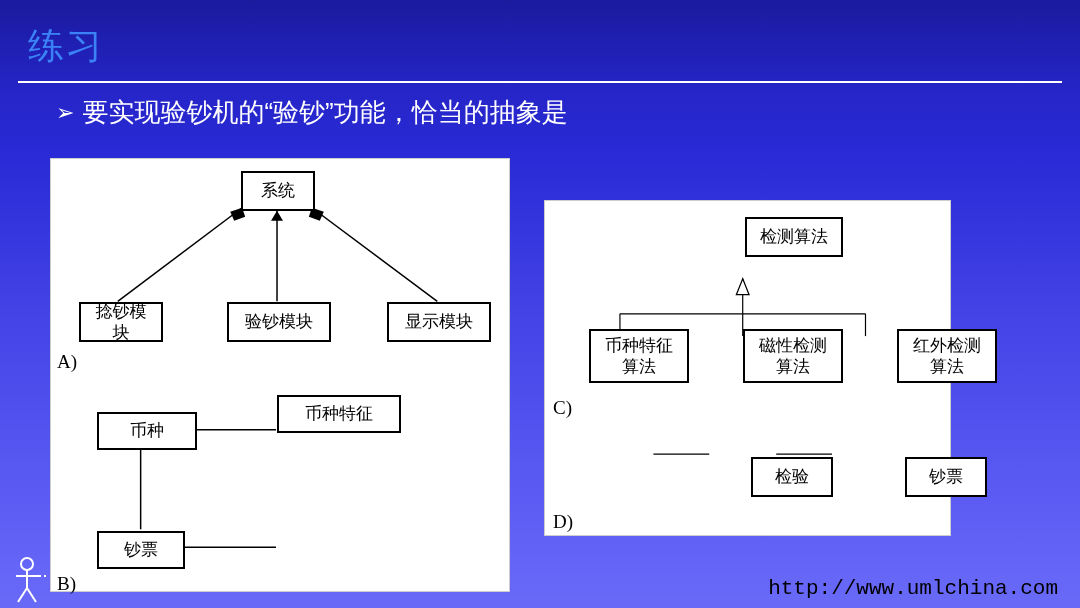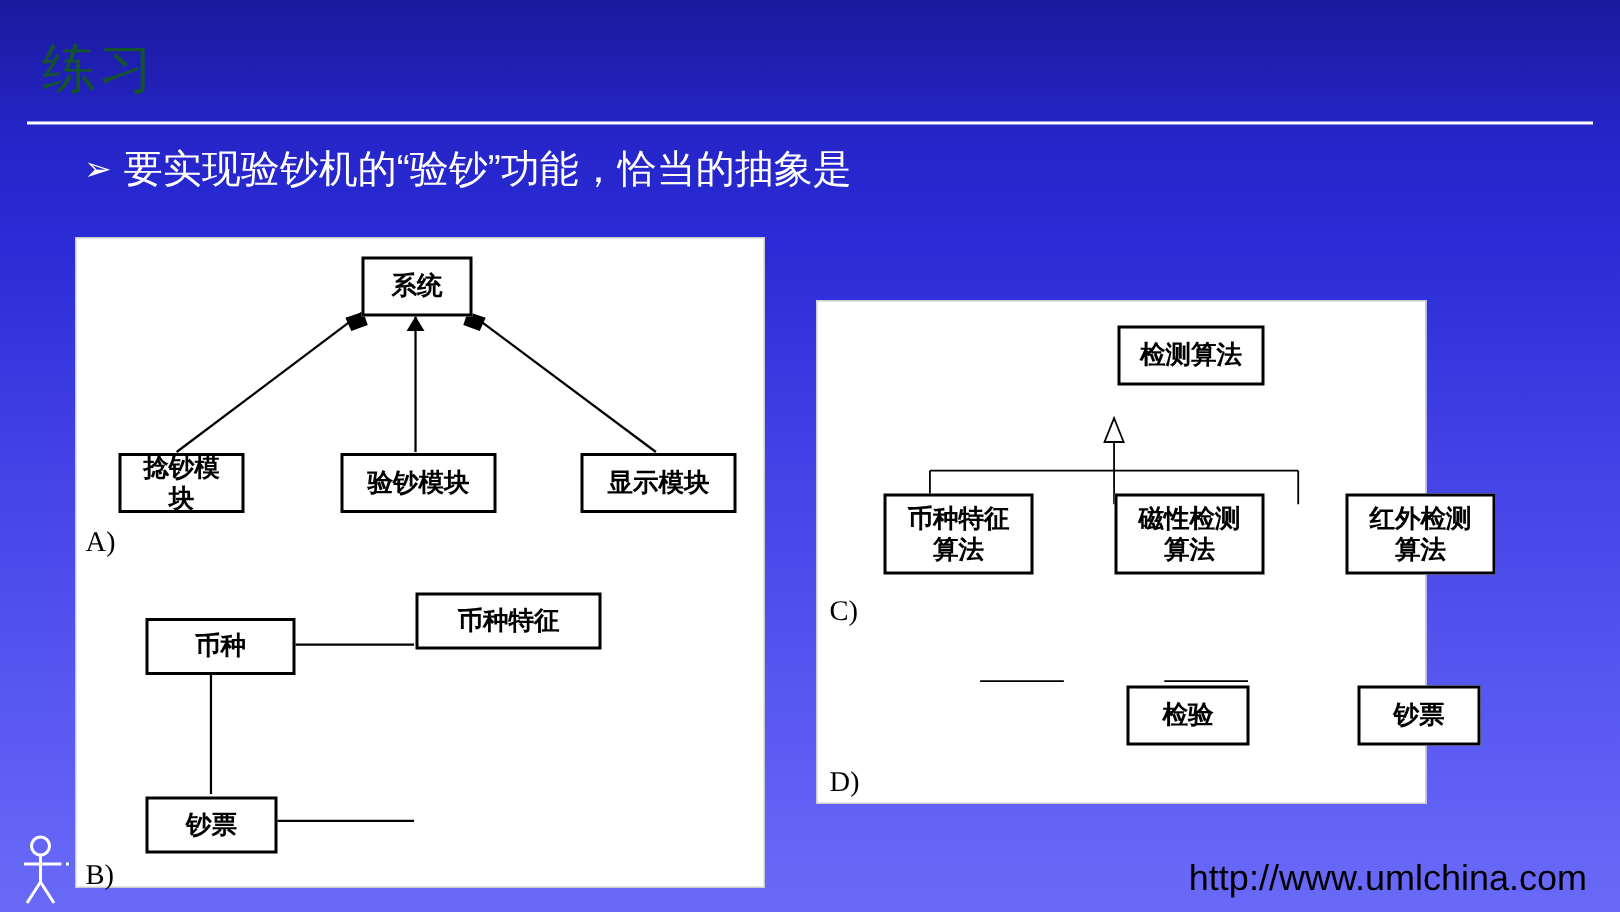--- a/index.html
+++ b/index.html
@@ -1,28 +1,28 @@
 <!DOCTYPE html>
 <html><head>
 <meta charset="utf-8">
 <style>
 *{box-sizing:border-box;margin:0;padding:0}
 body{width:1080px;height:608px;background:linear-gradient(180deg,#1a1a9e 0%,#2525c8 15%,#2a2ad6 25%,#3838e0 40%,#4646e8 55%,#5252ef 70%,#5e5ef5 85%,#6a6af8 100%);font-family:"Microsoft YaHei","SimSun",sans-serif;overflow:hidden;position:relative}
-.title{color:#14532d;font-size:36px;font-weight:400;padding:22px 0 10px 28px;letter-spacing:2px}
+.title{color:#3b82f6;font-size:36px;font-weight:400;padding:22px 0 10px 28px;letter-spacing:2px}
 .hr{height:2px;background:#fff;margin:0 18px}
 .bullet{color:#fff;font-size:26px;padding:12px 0 10px 56px;display:flex;align-items:center;gap:8px}
 .bullet .arrow{font-size:22px}
 .panels{position:absolute;left:50px;top:158px;right:22px;bottom:14px}
 .panel{position:absolute;background:#fff;border:1px solid #ccc}
 .panelA{left:0;top:0;width:460px;height:434px}
 .panelC{left:494px;top:42px;width:407px;height:336px}
-.box{position:absolute;border:2px solid #000;background:#fff;font-size:17px;font-weight:700;display:flex;align-items:center;justify-content:center;text-align:center;line-height:1.25;padding:6px 8px;font-family:"Microsoft YaHei","SimHei",sans-serif}
+.box{position:absolute;border:2px solid #000;background:#fff;font-size:17px;font-weight:400;display:flex;align-items:center;justify-content:center;text-align:center;line-height:1.25;padding:6px 8px;font-family:"Microsoft YaHei","SimHei",sans-serif}
 .lbl{position:absolute;font-family:"Times New Roman",serif;font-size:19px;color:#000}
 svg.lines{position:absolute;left:0;top:0;width:100%;height:100%}
-.footer-url{position:absolute;right:22px;bottom:8px;color:#000;font-family:Liberation Sans, sans-serif;font-size:24px}
+.footer-url{position:absolute;right:22px;bottom:8px;color:#000;font-family:Liberation Mono, monospace;font-size:21px}
 .stick{position:absolute;left:12px;bottom:4px}
 .stick svg{display:block}
 </style>
 </head>
 <body>
 
 <div class="title">练习</div>
 <div class="hr"></div>
 <div class="bullet">
   <span class="arrow">➢</span>

